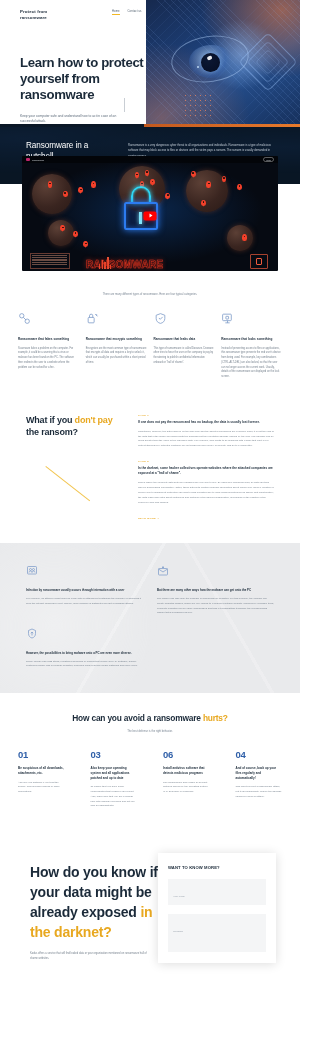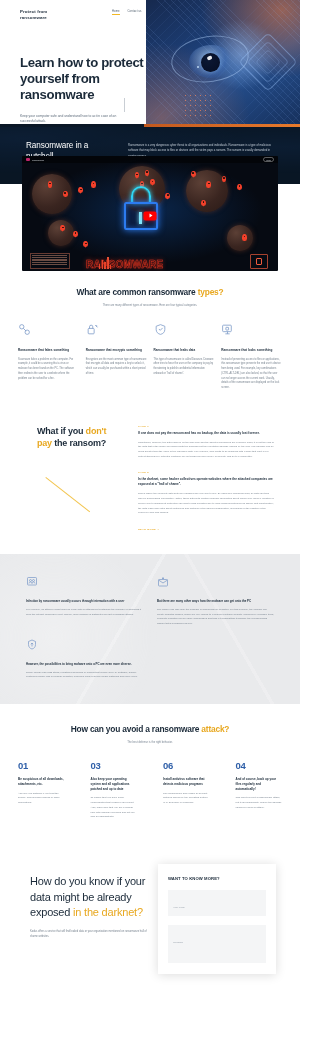--- a/index.html
+++ b/index.html
@@ -134,21 +134,21 @@
 
   .cards4 { display:flex; gap:7px; padding:0 18px; margin-top:16px; }
   .card { flex:1; }
   .card-icon { width:13px; height:13px; margin-bottom:8px; }
   .card-title { font-size:3.1px; font-weight:bold; line-height:1.55; color:#1b2a39; }
   .card-body { font-size:2.55px; line-height:1.85; color:#78838f; margin-top:5px; }
 
   
   .ransom-sec { position:relative; display:flex; padding:18px 26px 20px 26px; gap:16px; }
   .ransom-left { width:96px; position:relative; }
-  .ransom-h2 { font-size:9px; font-weight:bold; line-height:1.4; color:#1b2a39; letter-spacing:-.2px;margin-left:11px; }
+  .ransom-h2 { font-size:9px; font-weight:bold; line-height:1.4; color:#1b2a39; letter-spacing:-.2px; }
   .ransom-h2 .y { color:#e8a820; }
   .diag { position:absolute; left:20px; top:52px; width:56px; height:42px;
     border-top:.5px solid #f2c44d; transform:rotate(38deg); transform-origin:left top; }
   .ransom-right { flex:1; }
   .case-label { font-size:2.4px; font-weight:bold; color:#e8a820; letter-spacing:.4px; }
   .case-title { font-size:3.1px; font-weight:bold; line-height:1.6; color:#1b2a39; margin-top:3px; }
   .case-body { font-size:2.5px; line-height:1.95; color:#78838f; margin-top:5px; }
   .case-block + .case-block { margin-top:11px; }
   .readmore { font-size:2.5px; font-weight:bold; color:#e8a820; letter-spacing:.3px; margin-top:10px; display:inline-block; }
 
@@ -172,21 +172,21 @@
   .avoid { padding:20px 0 22px 0; }
   .steps { display:flex; gap:26px; padding:0 18px; margin-top:16px; }
   .step { flex:1; }
   .step-num { font-size:9.5px; font-weight:bold; color:#2f5fa8; letter-spacing:-.4px; }
   .step-title { font-size:3px; font-weight:bold; line-height:1.6; color:#1b2a39; margin-top:6px; }
   .step-body { font-size:2.5px; line-height:1.9; color:#78838f; margin-top:5px; }
 
   
   .darknet { position:relative; display:flex; padding:22px 0 18px 0; }
   .dark-left { width:158px; padding-left:30px; padding-top:10px; }
-  .dark-h2 { font-size:11px; font-weight:normal; line-height:1.42; color:#1b2a39; letter-spacing:-.2px; }
+  .dark-h2 { font-size:14px; font-weight:bold; line-height:1.42; color:#1b2a39; letter-spacing:-.2px; }
   .dark-h2 .y { color:#e8a820; }
   .dark-p { font-size:2.6px; line-height:1.9; color:#78838f; margin-top:9px; width:118px; }
   .form-card { width:118px; background:#fff; box-shadow:0 1px 10px rgba(0,0,0,.14); padding:12px 10px 11px 10px; }
   .form-title { font-size:4.2px; font-weight:bold; color:#1b2a39; letter-spacing:.1px; }
   .field { margin-top:9px; background:#f4f5f6; padding:4px 5px; }
   .field span { font-size:2.5px; color:#9aa3ad; }
   .field.msg { height:38px; }
 </style>
 </head>
 <body>
@@ -286,23 +286,20 @@
           <i style="height:30%"></i>
       </div>
       <div class="ransom-word">RANSOMWARE</div>
       <div class="vid-lock2">
           <b></b>
         </div>
     </div>
   </div>
 
   <section class="section">
-    <h2 class="sec-h2">
-      <span>What are common ransomware </span><span class="y">types?</span>
-    </h2>
     <p class="sec-sub">There are many different types of ransomware. Here are four typical categories.</p>
     <div class="cards4">
 
       <div class="card">
         <svg class="card-icon" viewBox="0 0 24 24" fill="none" stroke="#7f9cc9" stroke-width="1.5">
           <circle cx="7" cy="7" r="4"></circle>
             <path d="M10 10l5 5"></path>
             <circle cx="17" cy="17" r="4"></circle>
         </svg>
         <div class="card-title">Ransomware that fakes something</div>
@@ -394,21 +391,21 @@
         </svg>
         <div class="inf-title">However, the possibilities to bring malware onto a PC are even more diverse.</div>
         <div class="inf-body">These include bad USB sticks, unpatched browsers or plugins that enable drive-by software, hacker controlled banner ads on regular websites, malicious links on social media platforms and many more.</div>
       </div>
 
     </div>
   </section>
 
   <section class="avoid">
     <h2 class="sec-h2">
-      <span>How can you avoid a ransomware </span><span class="y">attack?</span>
+      <span>How can you avoid a ransomware </span><span class="y">hurts?</span>
     </h2>
     <p class="sec-sub">The best defense is the right behavior.</p>
     <div class="steps">
       <div class="step">
         <div class="step-num">01</div>
         <div class="step-title">Be suspicious of all downloads, attachments, etc.</div>
         <div class="step-body">And only run software if you trust the source. This includes macros in office applications.</div>
       </div>
       <div class="step">
         <div class="step-num">03</div>

